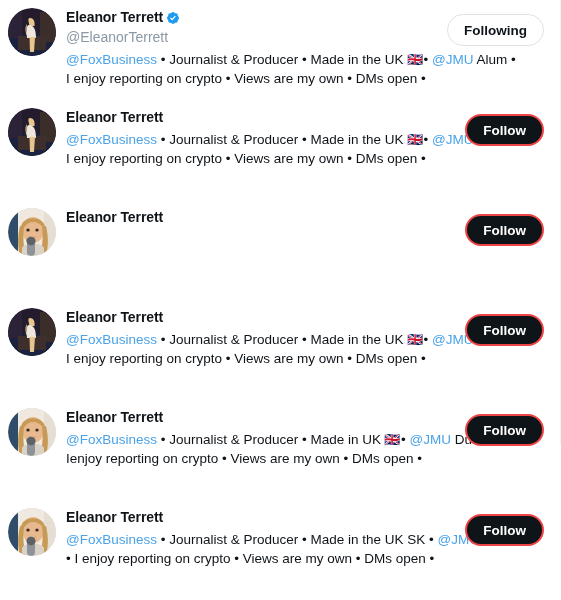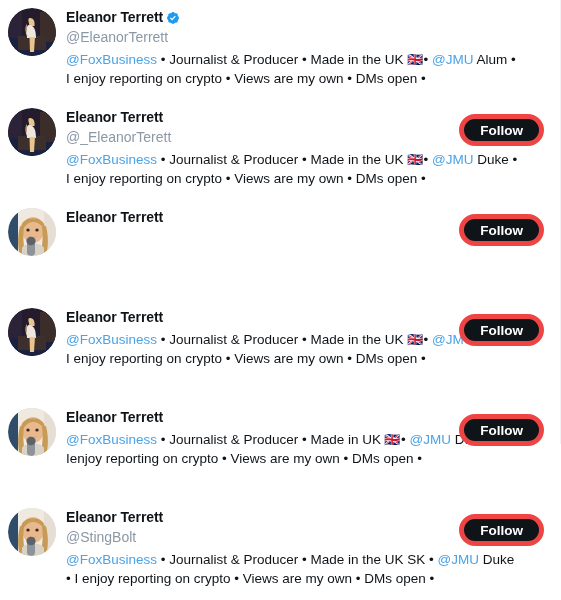--- a/index.html
+++ b/index.html
@@ -114,21 +114,21 @@
     cursor: pointer;
     box-sizing: border-box;
     display: inline-flex;
     align-items: center;
     justify-content: center;
     white-space: nowrap;
   }
   .action-btn.follow {
     background: #0f1419;
     color: #ffffff;
-    border: 5px solid #ef4444;
+    border: 2px solid #ef4444;
   }
   .action-btn.following {
     background: #ffffff;
     color: #0f1419;
     border: 1px solid #dfe3e6;
   }
 </style>
 </head>
 <body>
 
@@ -160,20 +160,21 @@
         <span class="display-name">Eleanor Terrett</span>
         <span class="verified-badge">
               <svg viewBox="0 0 22 22" xmlns="http://www.w3.org/2000/svg" aria-hidden="true">
     <path fill="#1d9bf0" d="M20.396 11c-.018-.646-.215-1.275-.57-1.816-.354-.54-.852-.972-1.438-1.246.223-.607.27-1.264.14-1.897-.131-.634-.437-1.218-.882-1.687-.47-.445-1.053-.75-1.687-.882-.633-.13-1.29-.083-1.897.14-.273-.587-.704-1.086-1.245-1.44S11.647 1.62 11 1.604c-.646.017-1.273.213-1.813.568s-.969.854-1.24 1.44c-.608-.223-1.267-.272-1.902-.14-.635.13-1.22.436-1.69.882-.445.47-.749 1.055-.878 1.688-.13.633-.08 1.29.144 1.896-.587.274-1.087.705-1.443 1.245-.356.54-.555 1.17-.574 1.817.02.647.218 1.276.574 1.817.356.54.856.972 1.443 1.245-.224.606-.274 1.263-.144 1.896.13.634.433 1.218.877 1.688.47.443 1.054.747 1.687.878.633.132 1.29.084 1.897-.136.274.586.705 1.084 1.246 1.439.54.354 1.17.551 1.816.569.647-.016 1.276-.213 1.817-.567s.972-.854 1.245-1.44c.604.239 1.266.296 1.903.164.636-.132 1.22-.447 1.68-.907.46-.46.776-1.044.908-1.681s.075-1.299-.165-1.903c.586-.274 1.084-.705 1.439-1.246.354-.54.551-1.17.569-1.816zM9.662 14.85l-3.429-3.428 1.293-1.302 2.072 2.072 4.4-4.794 1.347 1.246z"></path>
   </svg>
             </span>
       </div>
       <div class="handle">@EleanorTerrett</div>
       <div class="bio"><span class="mention" style="color:#4aa3e8">@FoxBusiness</span><span> • Journalist &amp; Producer • Made in the UK </span><span class="flag">🇬🇧</span><span>• </span><span class="mention" style="color:#4aa3e8">@JMU</span><span> Alum • I enjoy reporting on crypto • Views are my own • DMs open •</span></div>
     </div>
+    <button class="action-btn following">Following</button>
   </div>
       <div class="user-row">
     <div class="avatar">
   <svg viewBox="0 0 48 48" xmlns="http://www.w3.org/2000/svg" aria-hidden="true">
     <defs>
       <clipPath id="c-dark">
                 <circle cx="24" cy="24" r="24"></circle>
               </clipPath>
     </defs>
     <g clip-path="url(#c-dark)">
@@ -187,21 +188,20 @@
       <path d="M21.5 29 L27 29 L26 44 L22 44Z" fill="#e8c48f"></path>
       <path d="M19 16 C18 22 19 26 20 28 L19 28 C17 24 17 18 19 16Z" fill="#f0d9a8"></path>
     </g>
   </svg>
         </div>
     <div class="row-main">
       <div class="name-line">
         <span class="display-name">Eleanor Terrett</span>
 
       </div>
-      <div class="handle">@_EleanorTerett</div>
       <div class="bio"><span class="mention" style="color:#4aa3e8">@FoxBusiness</span><span> • Journalist &amp; Producer • Made in the UK </span><span class="flag">🇬🇧</span><span>• </span><span class="mention" style="color:#4aa3e8">@JMU</span><span> Duke • I enjoy reporting on crypto • Views are my own • DMs open •</span></div>
     </div>
     <button class="action-btn follow">Follow</button>
   </div>
       <div class="user-row">
     <div class="avatar">
     <svg viewBox="0 0 48 48" xmlns="http://www.w3.org/2000/svg" aria-hidden="true">
       <defs>
         <clipPath id="c-light">
                 <circle cx="24" cy="24" r="24"></circle>
@@ -319,19 +319,18 @@
         <rect x="19" y="32" width="8" height="16" rx="4" fill="#8d9399"></rect>
         <ellipse cx="23" cy="33" rx="4.6" ry="4.2" fill="#5c6268"></ellipse>
       </g>
     </svg>
         </div>
     <div class="row-main">
       <div class="name-line">
         <span class="display-name">Eleanor Terrett</span>
 
       </div>
-      <div class="handle">@StingBolt</div>
       <div class="bio"><span class="mention" style="color:#4aa3e8">@FoxBusiness</span><span> • Journalist &amp; Producer • Made in the UK SK • </span><span class="mention" style="color:#4aa3e8">@JMU</span><span> Duke • I enjoy reporting on crypto • Views are my own • DMs open •</span></div>
     </div>
     <button class="action-btn follow">Follow</button>
   </div>
     </div>
 </div>
 
 </body></html>

